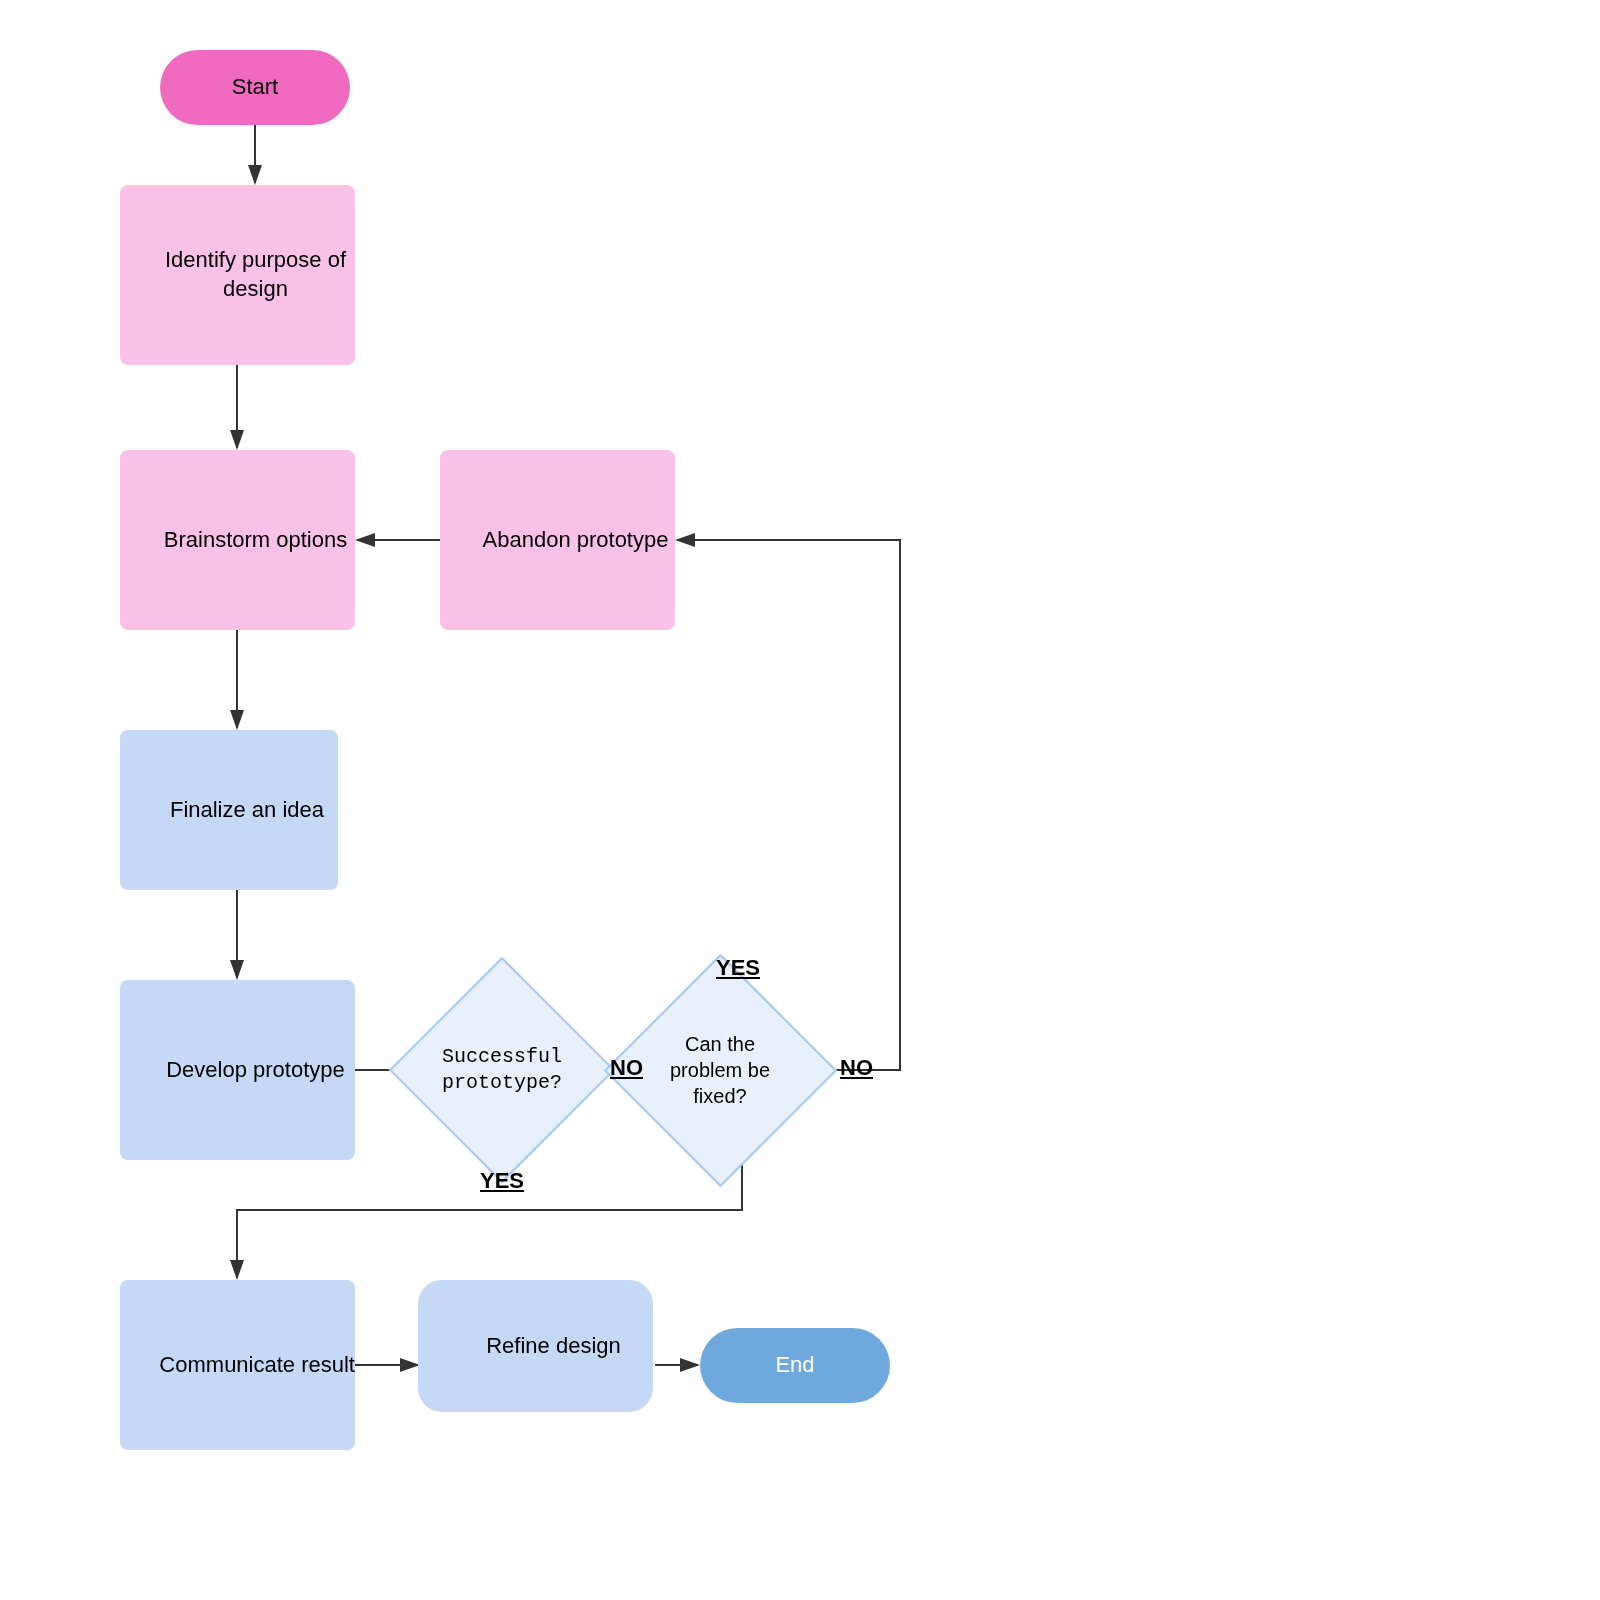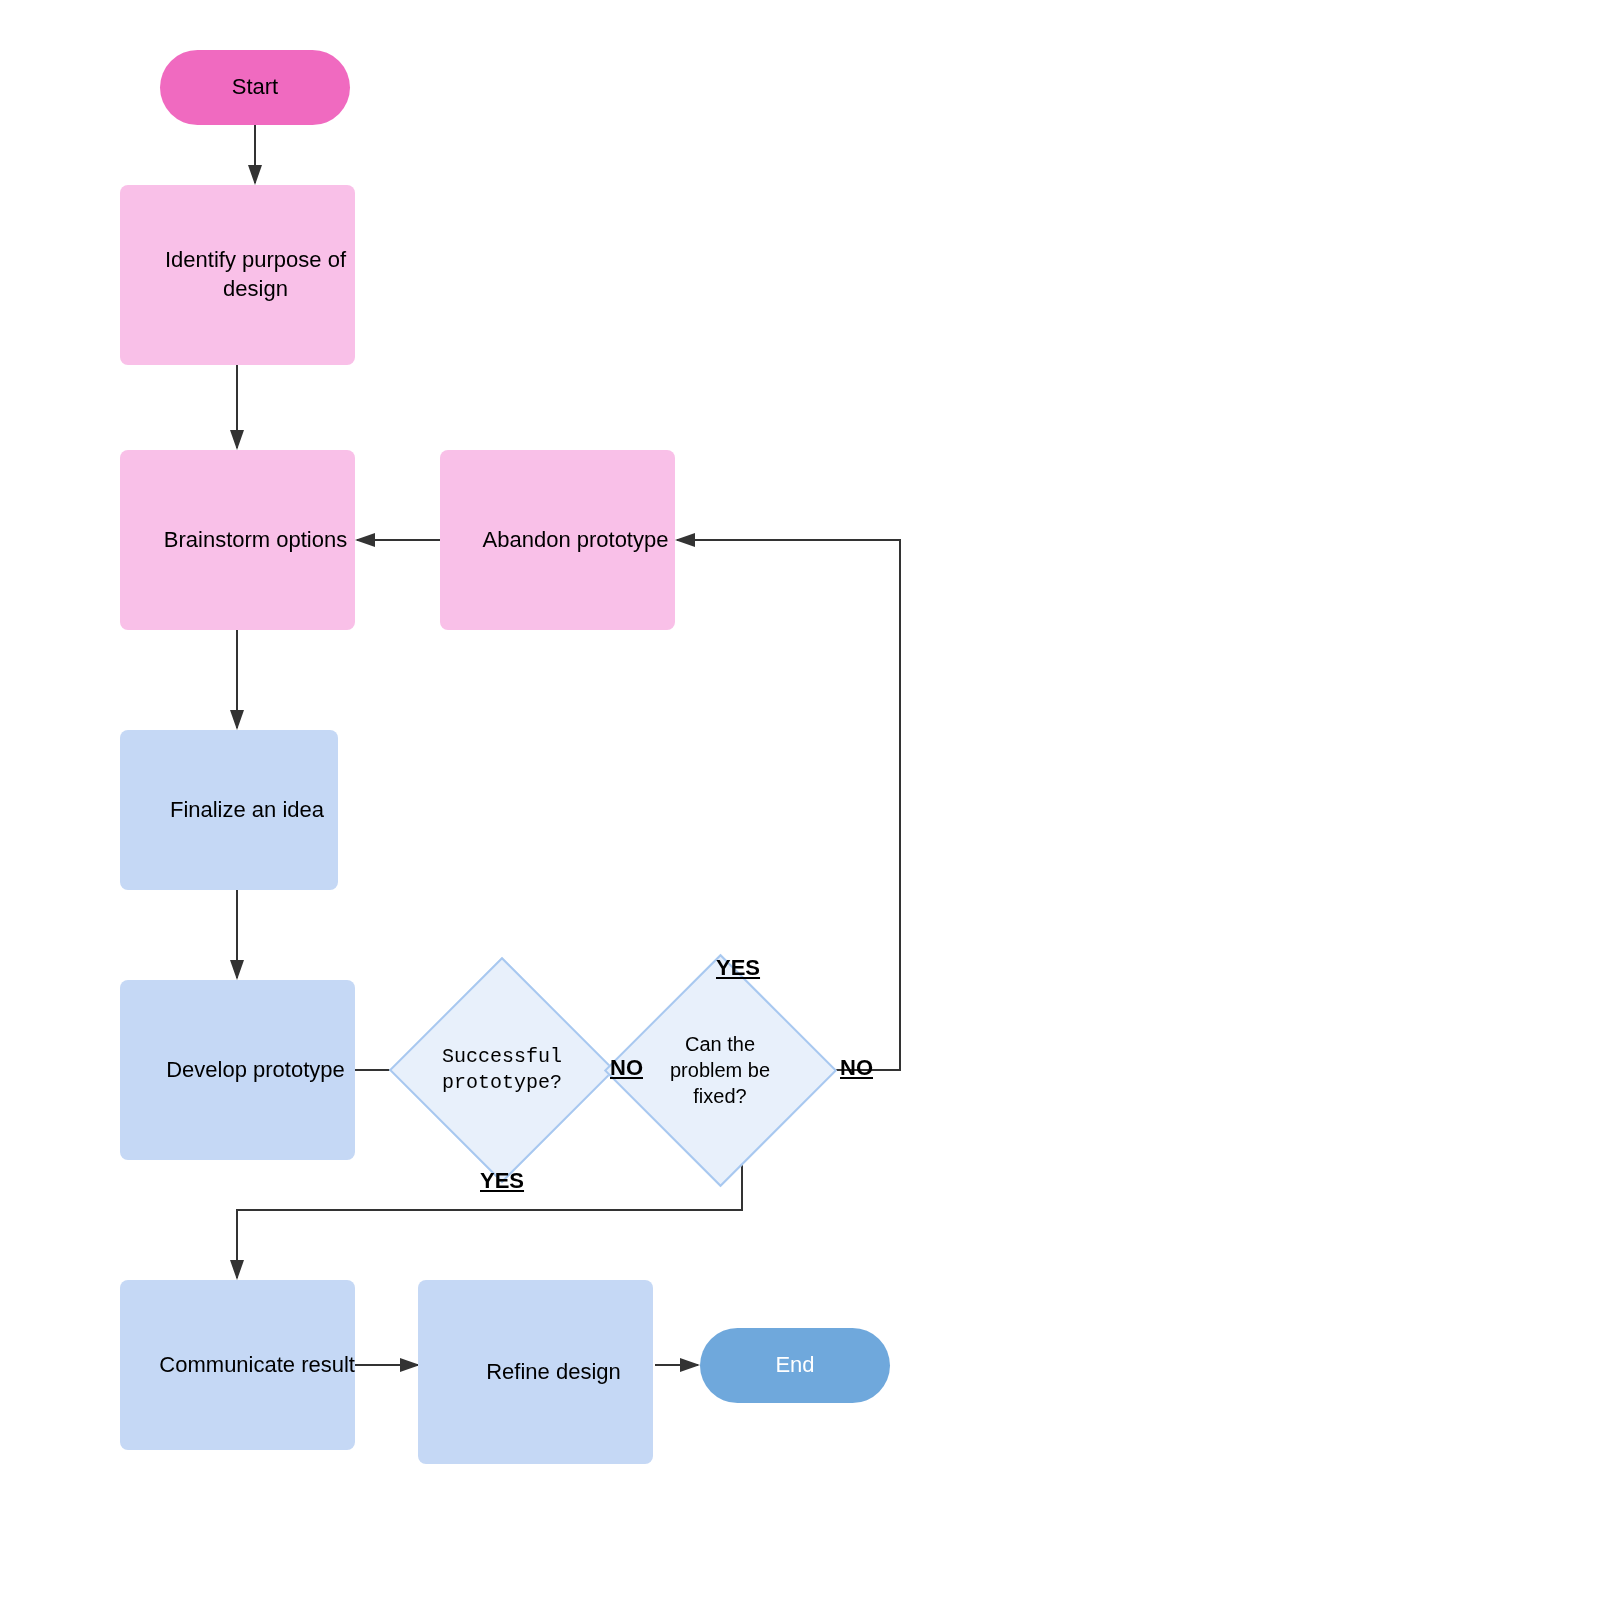--- a/index.html
+++ b/index.html
@@ -153,21 +153,21 @@
 
   <div class="diamond" style="position:absolute; left:595px; top:970px; width:250px; height:200px;">
     <div class="diamond-inner" style="width:165px; height:165px;"></div>
     <span class="diamond-text">Can the<br>problem be<br>fixed?</span>
   </div>
 
   <div class="node node-rect node-blue-light" style="left:120px; top:1280px; width:235px; height:170px;justify-content:flex-end;">
     <span>Communicate result</span>
   </div>
 
-  <div class="node node-rect node-blue-light" style="left:418px; top:1280px; width:235px; height:184px;">
+  <div class="node node-rect node-blue-light" style="left:418px; top:1280px; width:235px; height:132px;border-radius:24px;">
     <span>Refine design</span>
   </div>
 
   <div class="node node-rounded node-blue-mid" style="left:700px; top:1328px; width:190px; height:75px;">
     <span>End</span>
   </div>
 
   <div class="arrow-label" style="left:716px; top:955px;">YES</div>
 
   <div class="arrow-label" style="left:610px; top:1055px;">NO</div>

